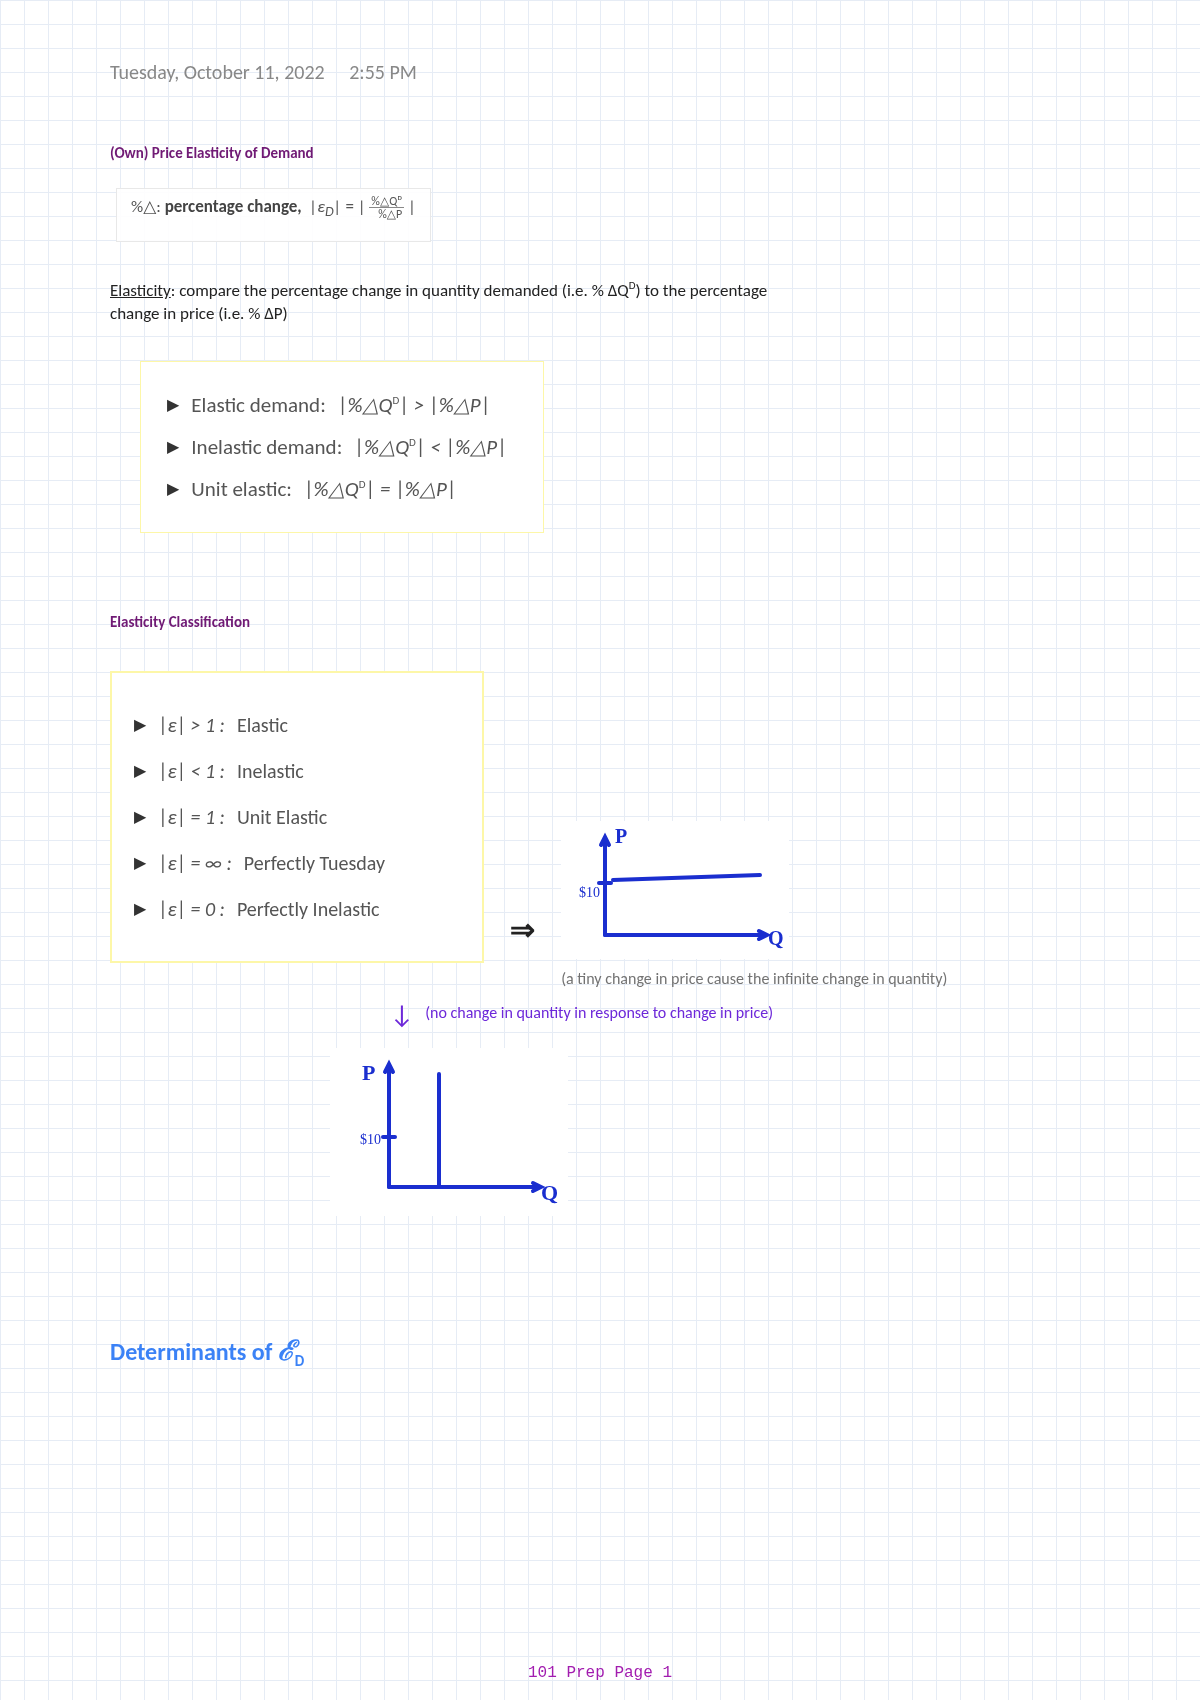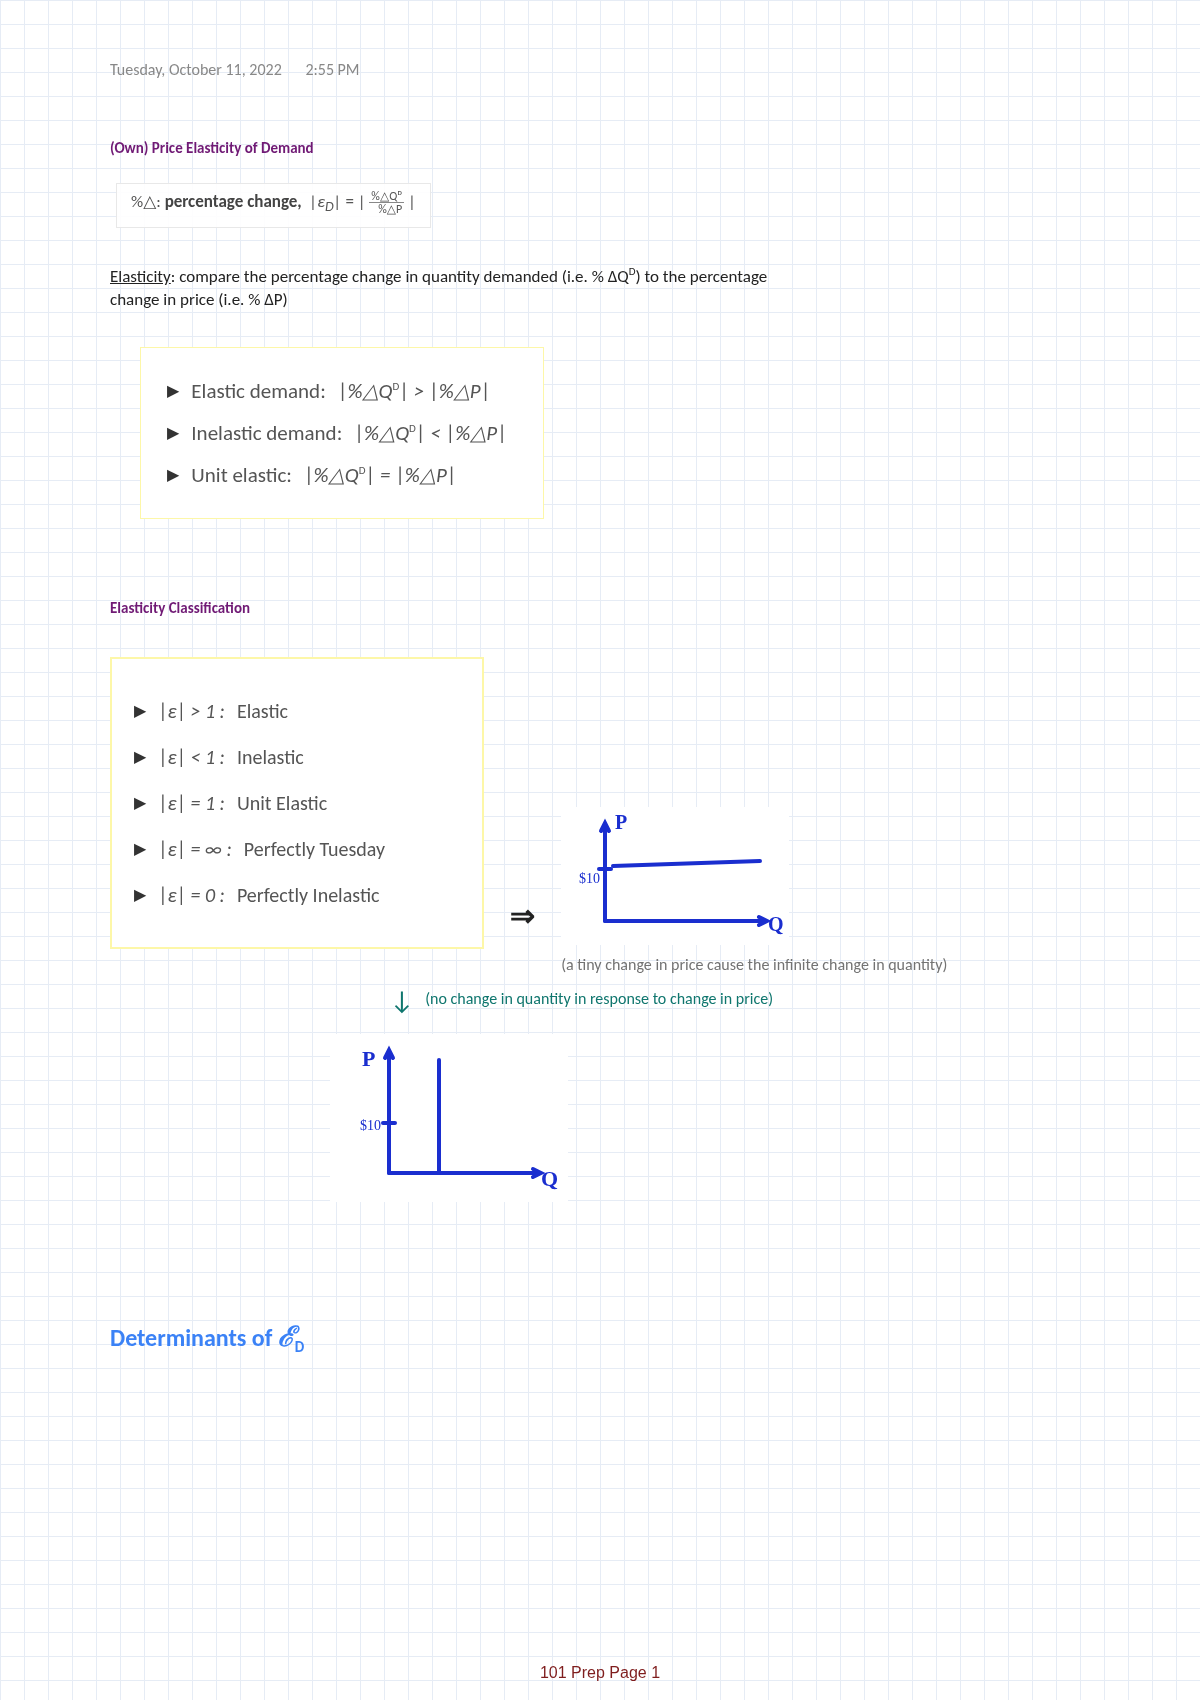--- a/index.html
+++ b/index.html
@@ -22,28 +22,28 @@
     z-index: 0;
   }
   .page { position: relative; z-index: 1; padding: 60px 110px 40px 110px; }
   .title {
     font-size: 36px;
     font-weight: 300;
     color: #444;
     margin: 0 0 4px 0;
     font-family: "Segoe UI Light", "Segoe UI", Calibri, sans-serif;
   }
-  .meta { color: #888; font-size: 16px; margin-bottom: 60px; }
+  .meta { color: #888; font-size: 20px; margin-bottom: 60px; }
   .meta span { margin-right: 20px; }
   .section-head { font-weight: 700; font-size: 15px; color: #701a75; margin: 30px 0 18px 0; }
   .formula-box {
     display: inline-block;
     background: rgba(255,255,255,0.9);
     border: 1px solid #e8e8e8;
-    padding: 6px 14px 12px 14px;
+    padding: 6px 14px 21px 14px;
     font-family: Calibri, sans-serif;
     color: #555;
     font-size: 17px;
     margin: 8px 0 20px 6px;
   }
   .formula-box .bold { font-weight: 700; color: #444; }
   .frac { display: inline-block; text-align: right; vertical-align: middle; font-size: 12px; line-height: 1; }
   .frac .num { display: block; border-bottom: 1px solid #888; padding: 0 2px; }
   .frac .den { display: block; padding: 0 2px; }
   .body-text { font-size: 17px; color: #222; line-height: 1.35; max-width: 680px; }
@@ -91,35 +91,35 @@
     background: #fff;
     border: none;
     display: inline-block;
     padding: 4px;
   }
   svg { display: block; }
   .caption { font-size: 16px; color: #737373; margin-top: 6px; }
   .arrow-down-note {
     margin: 10px 0 0 280px;
     font-size: 16px;
-    color: #0f766e;
+    color: #6d28d9;
   }
   .arrow-down-note .arr { font-size: 26px; vertical-align: middle; margin-right: 8px; }
   .graph2-wrap { margin: 18px 0 0 220px; }
   .det-head { font-weight: 700; font-size: 24px; color: #3b82f6; margin-top: 110px; }
   .det-head .script { font-family: "Brush Script MT", "Segoe Script", cursive; font-size: 28px; font-style: italic; }
   .det-head sub { font-size: 15px; font-weight: 700; }
   .footer {
     position: absolute;
     bottom: 18px;
     left: 0; right: 0;
     text-align: center;
-    font-family: Liberation Sans, sans-serif;
+    font-family: Liberation Mono, monospace;
     font-size: 16px;
-    color: #7f1d1d;
+    color: #a21caf;
     z-index: 2;
   }
 </style>
 </head>
 <body>
 
 <div class="grid-bg"></div>
 
 <div class="page">
 

